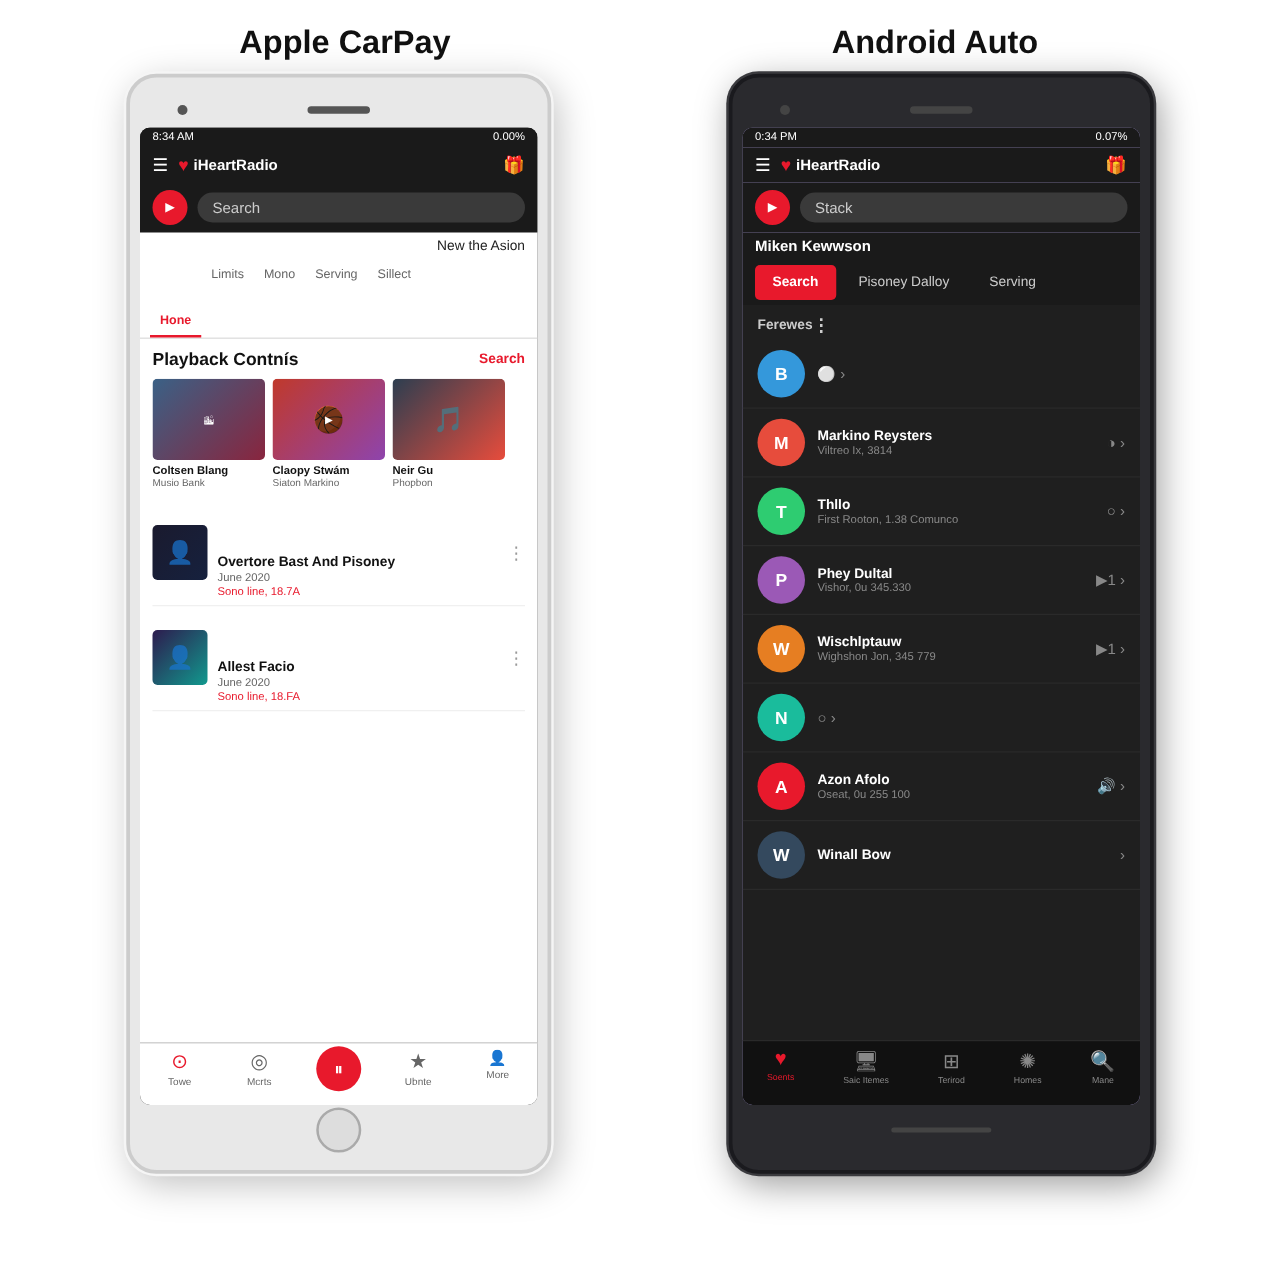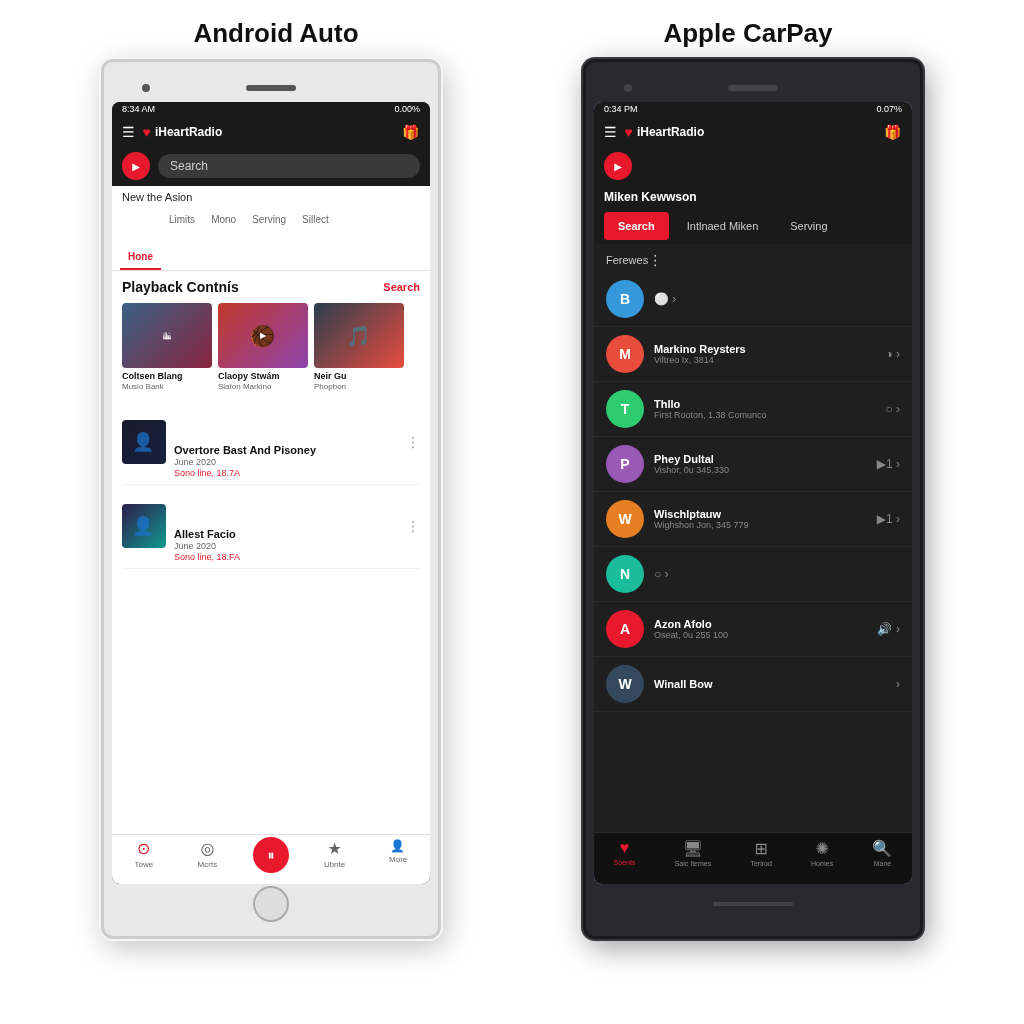--- a/index.html
+++ b/index.html
@@ -34,21 +34,21 @@
       width: 100%;
       justify-content: space-around;
       align-items: flex-start;
       padding: 0 30px;
       flex: 1;
     }
 
     
     .phone {
       position: relative;
-      border-radius: 12px;
+      border-radius: 24px;
       padding: 12px 8px;
       display: flex;
       flex-direction: column;
       align-items: center;
       width: 340px;
       height: 880px;
     }
 
     .phone-white {
       background: #e8e8e8;
@@ -190,20 +190,21 @@
       color: #ccc;
       font-size: 12px;
     }
 
     .app-subtitle {
       background: #ffffff;
       color: #222;
       font-size: 11px;
       font-weight: 500;
       padding: 5px 10px;
+      text-align: right;
     }
 
     .nav-tabs-white {
       background: #fff;
       display: flex;
       border-bottom: 1px solid #e0e0e0;
       padding: 0 8px;
     }
 
     .nav-tab {
@@ -478,21 +479,21 @@
       background: #1f1f1f;
       overflow: hidden;
     }
 
     .section-header-dark {
       display: flex;
       align-items: center;
       padding: 8px 12px 4px;
       color: #ccc;
       font-size: 11px;
-      font-weight: 400;
+      font-weight: 700;
     }
 
     .section-more-icon {
       color: #ccc;
       font-size: 14px;
     }
 
     .contact-row {
       display: flex;
       align-items: center;
@@ -593,22 +594,22 @@
     .person-silhouette {
       font-size: 18px;
       color: #fff;
       opacity: 0.7;
     }
   </style>
 </head>
 <body>
 
 <div class="page-header">
+  <h1 class="platform-title">Apple CarPay</h1>
   <h1 class="platform-title">Android Auto</h1>
-  <h1 class="platform-title">Apple CarPay</h1>
 </div>
 
 <div class="phones-row">
 
   <div class="phone phone-white">
     <div class="phone-top-bar">
       <div class="phone-camera"></div>
       <div class="phone-speaker"></div>
     </div>
     <div class="phone-screen">
@@ -753,27 +754,28 @@
           <div class="iheartradio-logo">
             <span class="heart-icon">♥</span>
             <span>iHeartRadio</span>
           </div>
           <div class="header-spacer"></div>
           <span class="gift-icon">🎁</span>
         </div>
 
         <div class="search-bar-dark">
           <div class="search-play-btn">▶</div>
+          <div class="search-input-box">Stack</div>
         </div>
 
         <div class="app-user-name">Miken Kewwson</div>
 
         <div class="tabs-dark" style="padding: 4px 10px; gap: 4px;">
           <div class="tab-dark active">Search</div>
-          <div class="tab-dark">Intlnaed Miken</div>
+          <div class="tab-dark">Pisoney Dalloy</div>
           <div class="tab-dark">Serving</div>
         </div>
 
         <div class="content-dark">
           <div class="section-header-dark">
             <span>Ferewes</span>
             <span class="section-more-icon">⋮</span>
           </div>
 
           <div class="contact-row">

